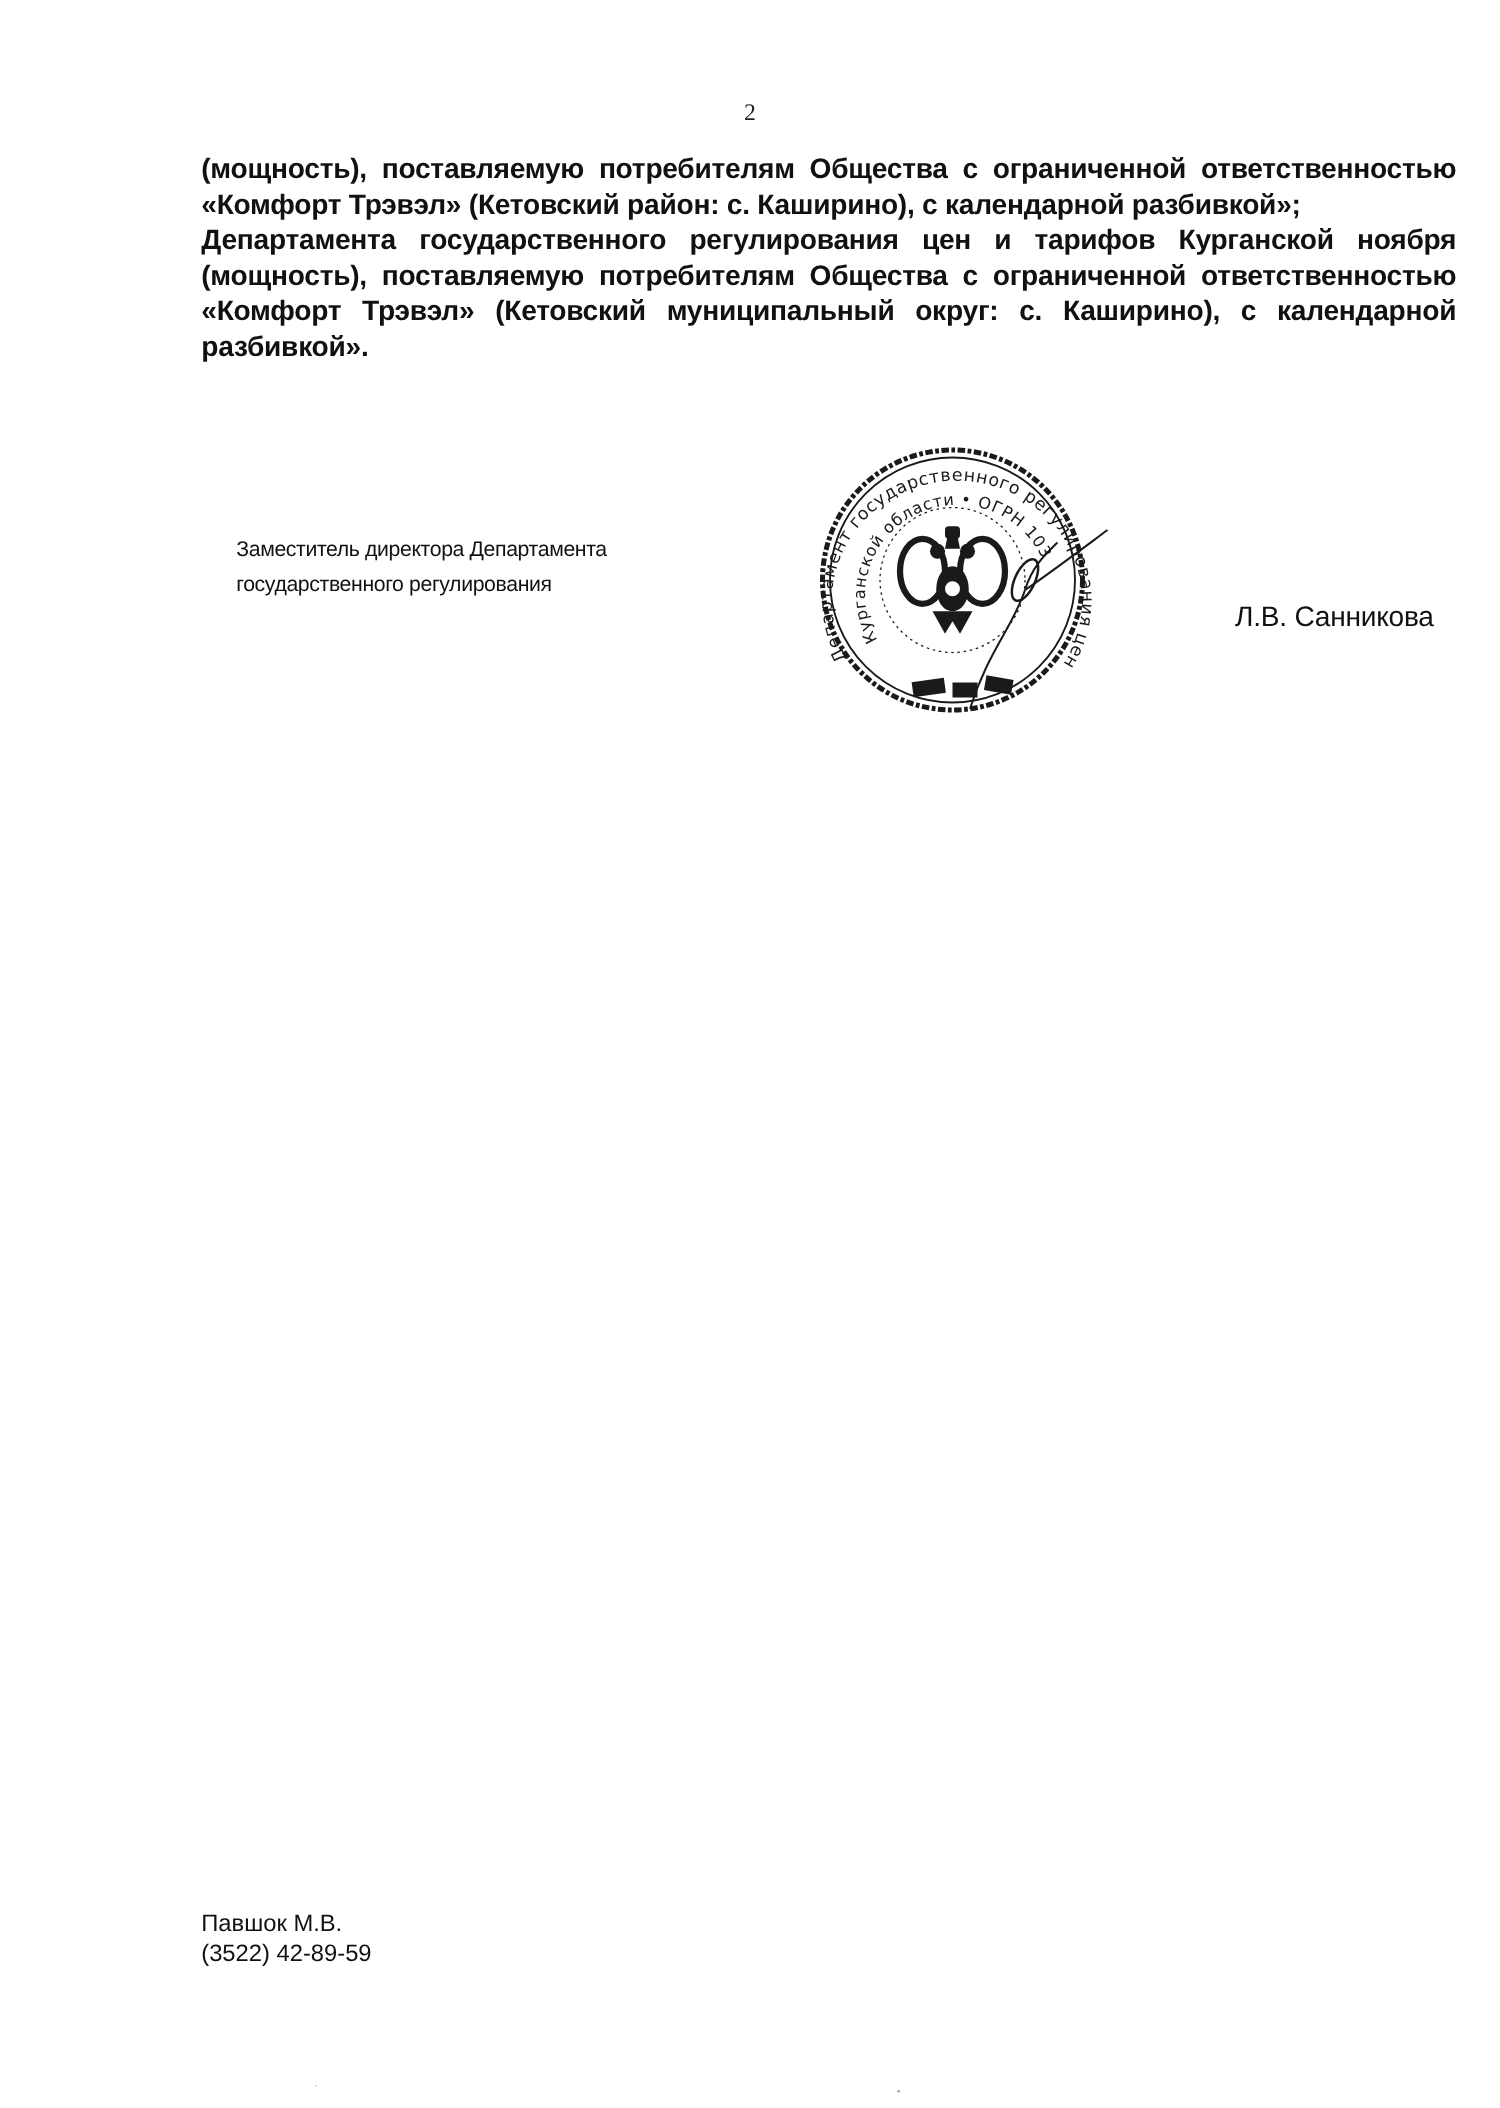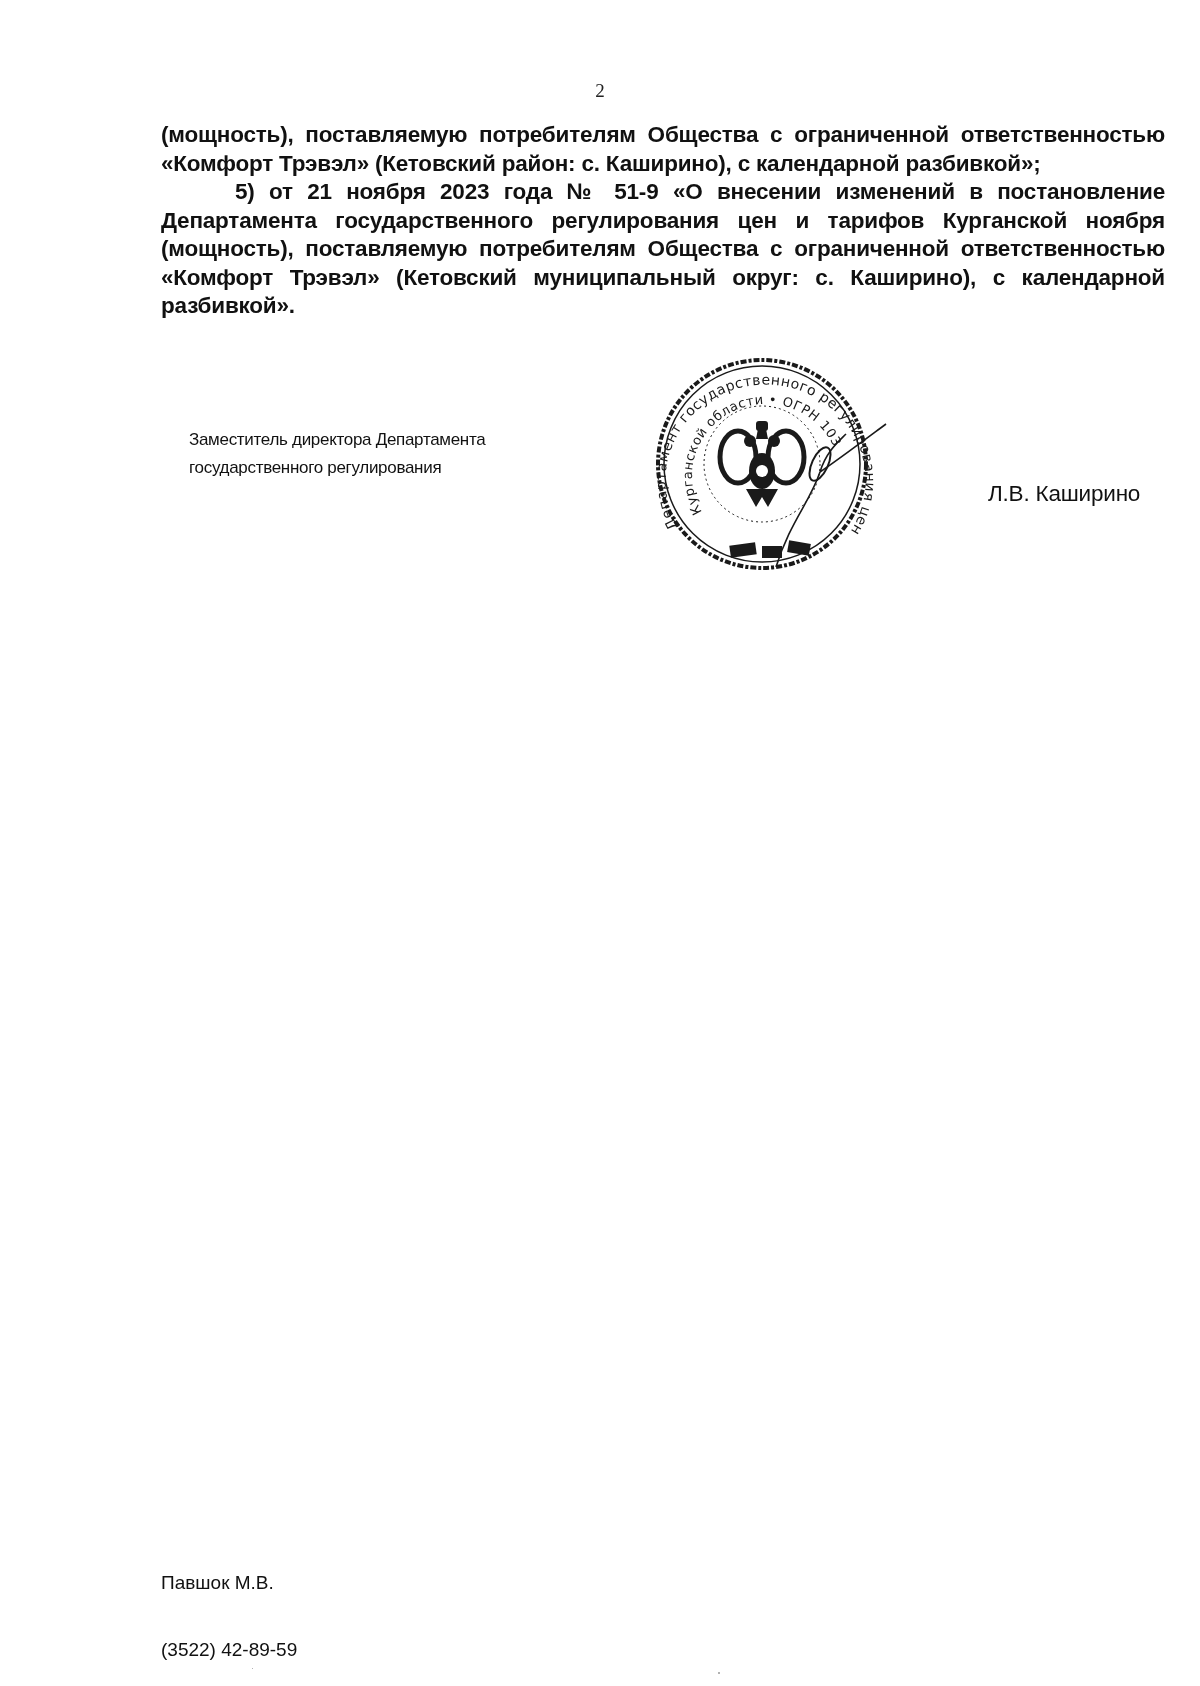--- a/index.html
+++ b/index.html
@@ -71,37 +71,36 @@
       width: 250px;
       height: 230px;
     }
     .footer {
       position: absolute;
       top: 1528px;
       left: 161px;
       font-size: 19px;
       line-height: 24px;
     }
-    .footer span { display: block; margin-top: 43px; }
+    .footer span { display: block; }
     .speck {
       position: absolute;
       width: 2px; height: 2px;
       background: #999;
       border-radius: 1px;
     }
   </style>
 </head>
 <body>
 
 <div class="page-number">2</div>
 
 <div class="body-text">
   <span class="line">(мощность), поставляемую потребителям Общества с ограниченной ответственностью</span>
   <span class="line last">«Комфорт Трэвэл» (Кетовский район: с. Каширино), с календарной разбивкой»;</span>
-  <span class="line indent">5) от 21 ноября 2023 года № 51-9 «О внесении изменений в постановление</span>
   <span class="line">Департамента государственного регулирования цен и тарифов Курганской ноября</span>
   <span class="line">(мощность), поставляемую потребителям Общества с ограниченной ответственностью</span>
   <span class="line">«Комфорт Трэвэл» (Кетовский муниципальный округ: с. Каширино), с календарной</span>
   <span class="line last">разбивкой».</span>
 </div>
 
 <div class="signature-block">
   <span>Заместитель директора Департамента</span>
   <span>государственного регулирования</span>
 </div>
@@ -137,21 +136,21 @@
       <rect x="80" y="192" width="26" height="12" transform="rotate(-8 93 198)"></rect>
       <rect x="112" y="194" width="20" height="12"></rect>
       <rect x="138" y="190" width="22" height="12" transform="rotate(10 149 196)"></rect>
     </g>
 
     <path d="M 126 215 C 140 170, 160 150, 170 120 C 176 100, 188 90, 196 82 M 170 120 C 185 110, 205 95, 236 72" fill="none" stroke="#1a1a1a" stroke-width="1.6"></path>
     <ellipse cx="170" cy="112" rx="8" ry="18" transform="rotate(25 170 112)" fill="none" stroke="#1a1a1a" stroke-width="2"></ellipse>
   </svg>
 </div>
 
-<div class="signer-name">Л.В. Каширино</div>
+<div class="signer-name">Л.В. Санникова</div>
 
 <div class="footer">
   <span>Павшок М.В.</span>
   <span>(3522) 42-89-59</span>
 </div>
 
 <div class="speck" style="left:718px;top:1672px;"></div>
 <div class="speck" style="left:252px;top:1668px;width:1px;height:1px;"></div>
 
 </body></html>

